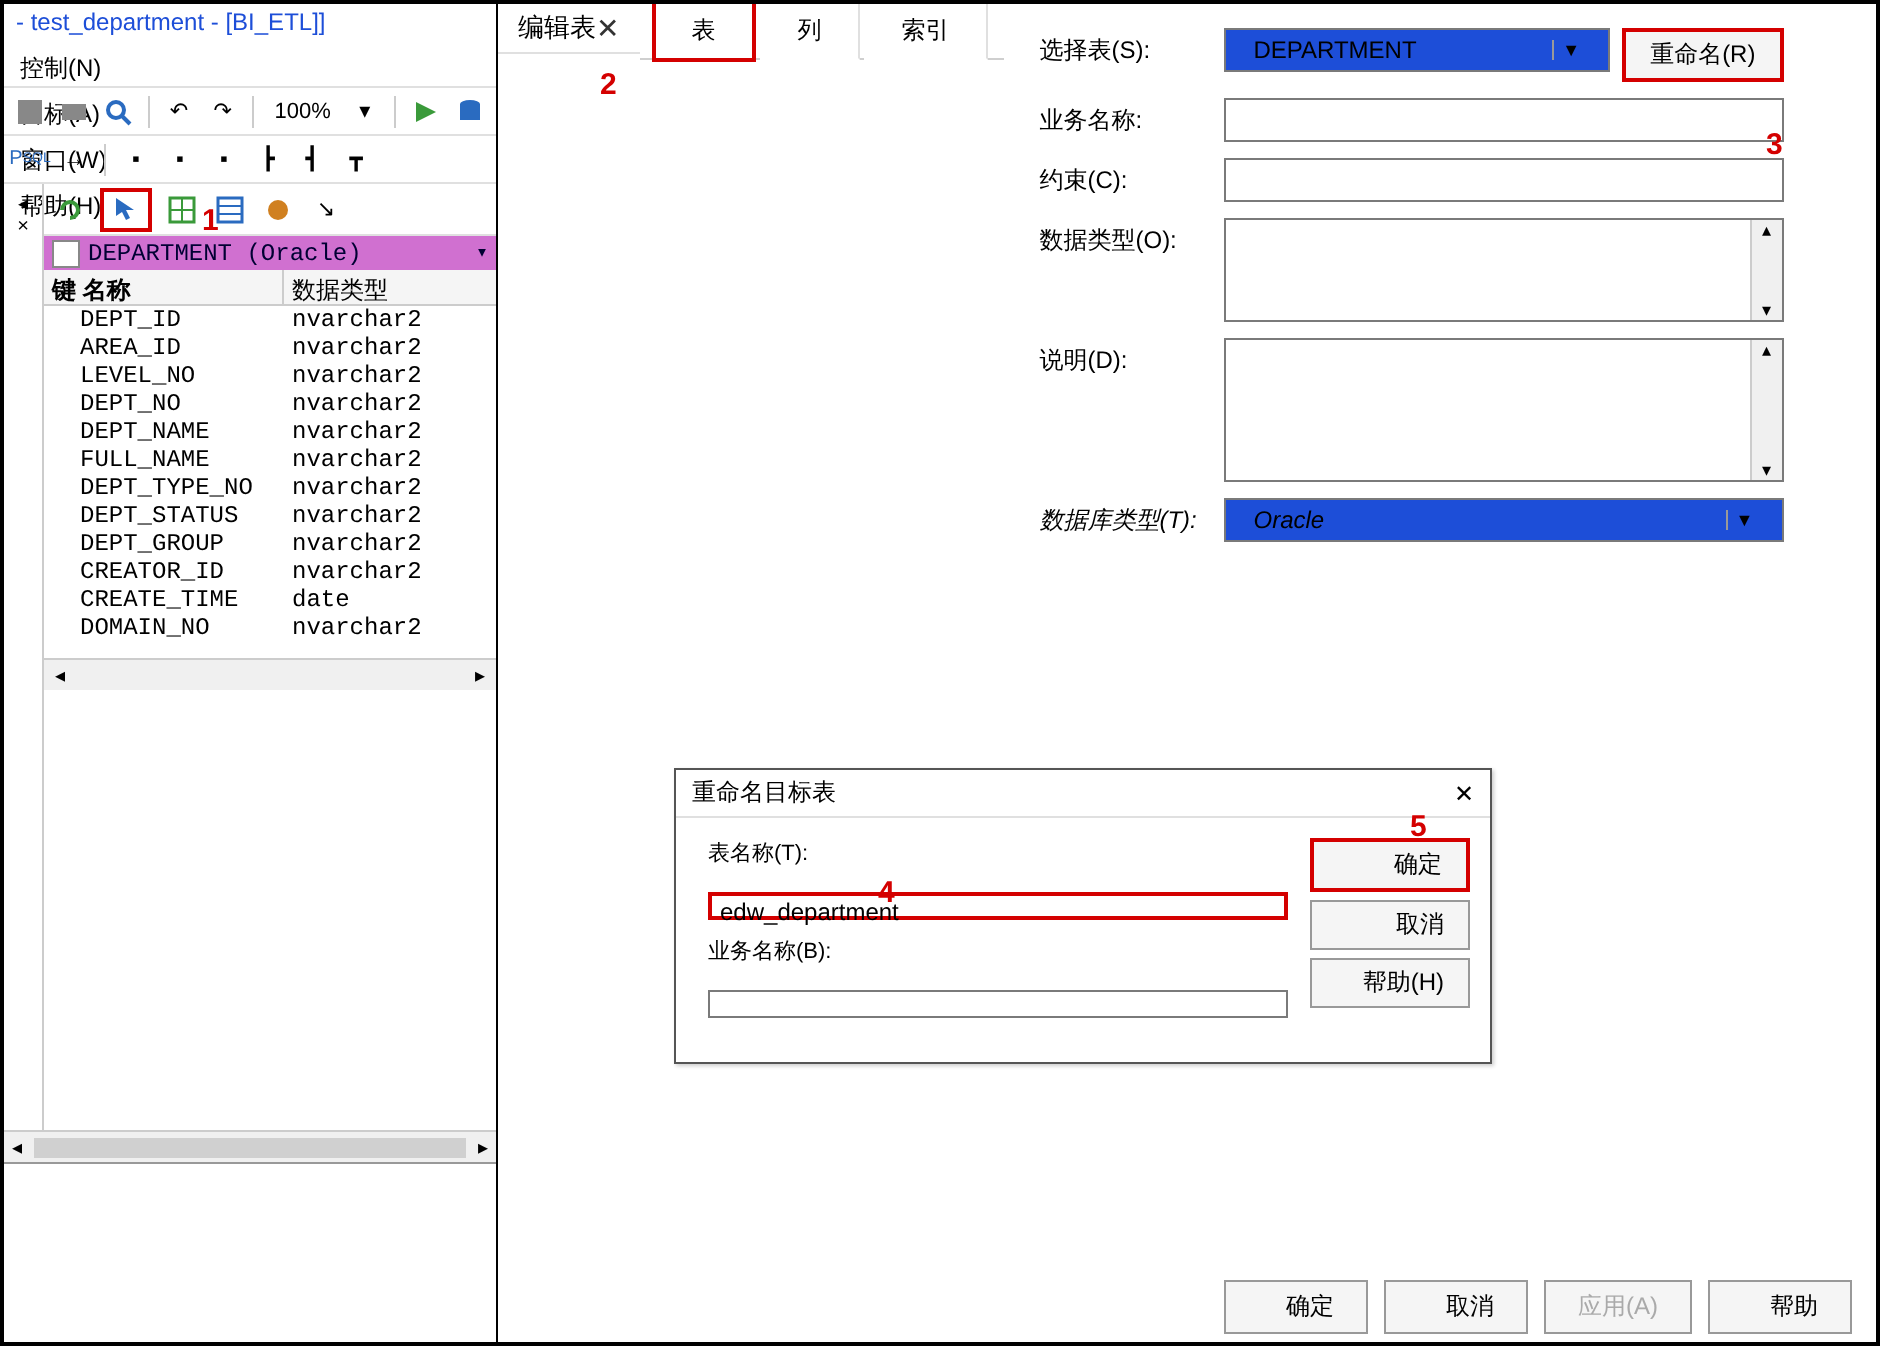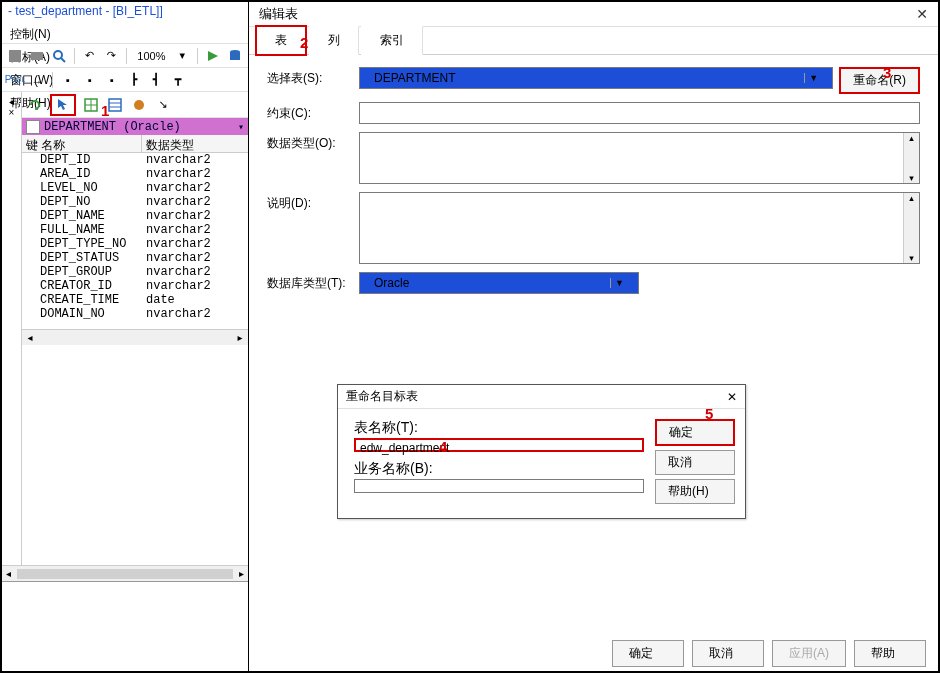--- a/index.html
+++ b/index.html
@@ -1,40 +1,40 @@
 <!DOCTYPE html>
 <html><head>
 <meta charset="utf-8">
 <style>
 * { box-sizing: border-box; margin: 0; padding: 0; }
 body { font-family: "Microsoft YaHei", "SimSun", sans-serif; font-size: 12px; background: #fff; width: 940px; height: 673px; overflow: hidden; position: relative; border: 2px solid #000; }
 
 
 .app { display: flex; height: 100%; }
 .left-pane { width: 247px; border-right: 1px solid #000; display: flex; flex-direction: column; }
-.right-pane { flex: 1; display: flex; flex-direction: column; position: relative; }
+.right-pane { flex: 1; display: flex; flex-direction: row; position: relative; }
 
 
 .titlebar { height: 20px; padding: 2px 6px; font-size: 12px; color: #1d4ed8; background: #fff; }
 
 
 .menubar { height: 22px; padding: 2px 4px; display: flex; gap: 2px; border-bottom: 1px solid #e0e0e0; flex-direction: column; }
 .menubar span { padding: 2px 4px; font-size: 12px; }
 
 
 .toolbar { height: 24px; padding: 2px 4px; display: flex; align-items: center; gap: 4px; border-bottom: 1px solid #e0e0e0; position: relative; }
 .tb-icon { width: 18px; height: 18px; display: inline-flex; align-items: center; justify-content: center; font-size: 11px; }
 .tb-sep { width: 1px; height: 16px; background: #ccc; margin: 0 2px; }
 .zoom-text { font-size: 11px; padding: 0 4px; }
 
 
 .small-toolbar { height: 26px; padding: 2px 4px; display: flex; align-items: center; gap: 6px; border-bottom: 1px solid #e0e0e0; }
 .small-toolbar .hl { border: 2.5px solid #d40000; padding: 0 2px; height: 22px; display: flex; align-items: center; }
 .tree-header { background: #f5f5f5; height: 18px; display: flex; font-size: 12px; border-bottom: 1px solid #ccc; }
-.tree-header .col1 { width: 120px; padding: 2px 4px; border-right: 1px solid #ccc; }
+.tree-header .col1 { width: 120px; padding: 2px 4px; border-right: 1px solid #ccc; font-weight: bold; }
 .tree-header .col2 { flex: 1; padding: 2px 4px; }
 .tree-titlebar { background: #d070d0; color: #003; height: 17px; font-family: "Courier New", monospace; font-size: 12px; padding: 1px 4px; display: flex; align-items: center; }
 .tree-titlebar .ticon { width: 14px; height: 14px; background: #fff; margin-right: 4px; border: 1px solid #888; }
 .tree-body { background: #fff; font-family: "Courier New", monospace; font-size: 12px; }
 .tree-row { height: 14px; display: flex; }
 .tree-row .c1 { width: 120px; padding: 0 4px 0 18px; white-space: nowrap; overflow: hidden; }
 .tree-row .c2 { flex: 1; padding: 0 4px; }
 .tree-scroll { height: 16px; background: #f0f0f0; display: flex; align-items: center; justify-content: space-between; border-top: 1px solid #ccc; margin-top: 8px; }
 .tree-scroll .arrow { width: 16px; text-align: center; font-size: 10px; }
 
@@ -48,33 +48,33 @@
 .tab { padding: 5px 18px; font-size: 12px; background: #fff; border: 1px solid transparent; margin-right: 2px; }
 .tab.active { border: 2.5px solid #d40000; }
 .tab.plain { border-right: 1px solid #e0e0e0; }
 
 .form-area { padding: 12px 18px; position: relative; }
 .form-row { display: flex; align-items: flex-start; margin-bottom: 8px; }
 .form-label { width: 92px; font-size: 12px; padding-top: 3px; }
 .form-field { flex: 1; display: flex; gap: 6px; }
 .select-like { flex: 1; height: 22px; border: 1px solid #7a7a7a; font-size: 12px; padding: 2px 14px; background: #1d4ed8; display: flex; align-items: center; justify-content: space-between; }
 .select-like .dd { width: 14px; text-align: center; border-left: 1px solid #999; padding-left: 4px; font-size: 9px; }
-.btn { border: 1px solid #999; background: #f5f5f5; padding: 3px 12px; font-size: 12px; min-width: 68px; text-align: left; cursor: default; }
+.btn { border: 1px solid #999; background: #f5f5f5; padding: 3px 12px; font-size: 12px; min-width: 68px; text-align: right; cursor: default; }
 .btn.hl { border: 2.5px solid #d40000; }
 .txt-input { flex: 1; height: 22px; border: 1px solid #7a7a7a; padding: 2px 6px; background: #fff; font-size: 12px; }
 .txt-area { flex: 1; height: 52px; border: 1px solid #7a7a7a; background: #fff; position: relative; }
 .txt-area.desc { height: 72px; }
 .txt-area .vbar { position: absolute; right: 0; top: 0; width: 16px; height: 100%; background: #f0f0f0; border-left: 1px solid #ccc; display: flex; flex-direction: column; justify-content: space-between; align-items: center; font-size: 9px; }
 
 
 .modal { position: absolute; left: 335px; top: 382px; width: 409px; border: 1px solid #555; background: #fff; box-shadow: 1px 1px 2px rgba(0,0,0,0.2); }
 .modal-title { height: 24px; padding: 3px 8px; font-size: 12px; display: flex; justify-content: space-between; align-items: center; border-bottom: 1px solid #e0e0e0; }
 .modal-body { padding: 10px 10px 14px 16px; display: flex; }
 .modal-fields { flex: 1; }
-.modal-fields label { display: block; font-size: 14px; margin-bottom: 1px; }
+.modal-fields label { display: block; font-size: 11px; margin-bottom: 12px; }
 .modal-fields .inp { width: 290px; height: 14px; border: 1px solid #7a7a7a; background: #fff; font-size: 12px; padding: 1px 4px; margin-bottom: 8px; display: block; }
 .modal-fields .inp.hl { border: 2.5px solid #d40000; }
 .modal-btns { width: 80px; display: flex; flex-direction: column; gap: 4px; }
 .modal-btns .btn { min-width: 60px; }
 
 
 .dlg-btns { position: absolute; bottom: 4px; right: 12px; display: flex; gap: 8px; }
 .dlg-btns .btn { min-width: 72px; padding: 4px 16px; }
 .dlg-btns .btn.disabled { color: #aaa; }
 
@@ -283,20 +283,26 @@
         <div class="form-label">选择表(S):</div>
         <div class="form-field">
           <div class="select-like">
             <span>DEPARTMENT</span>
             <span class="dd">▼</span>
           </div>
           <div class="btn hl">重命名(R)</div>
         </div>
       </div>
 
+      <div class="form-row">
+        <div class="form-label">业务名称:</div>
+        <div class="form-field">
+            <div class="txt-input"></div>
+          </div>
+      </div>
 
       <div class="form-row">
         <div class="form-label">约束(C):</div>
         <div class="form-field">
             <div class="txt-input"></div>
           </div>
       </div>
 
       <div class="form-row">
         <div class="form-label">数据类型(O):</div>
@@ -315,21 +321,21 @@
         <div class="form-field">
             <div class="txt-area desc">
               <div class="vbar">
                 <span>▴</span>
                 <span>▾</span>
               </div>
             </div>
           </div>
       </div>
 
-      <div class="form-row" style="margin-top:4px;">
+      <div class="form-row" style="margin-top:4px;font-style:italic;">
         <div class="form-label">数据库类型(T):</div>
         <div class="form-field" style="gap:40px;">
           <div class="select-like" style="flex:0 0 280px">
             <span>Oracle</span>
             <span class="dd">▼</span>
           </div>
         </div>
       </div>
     </div>
 

